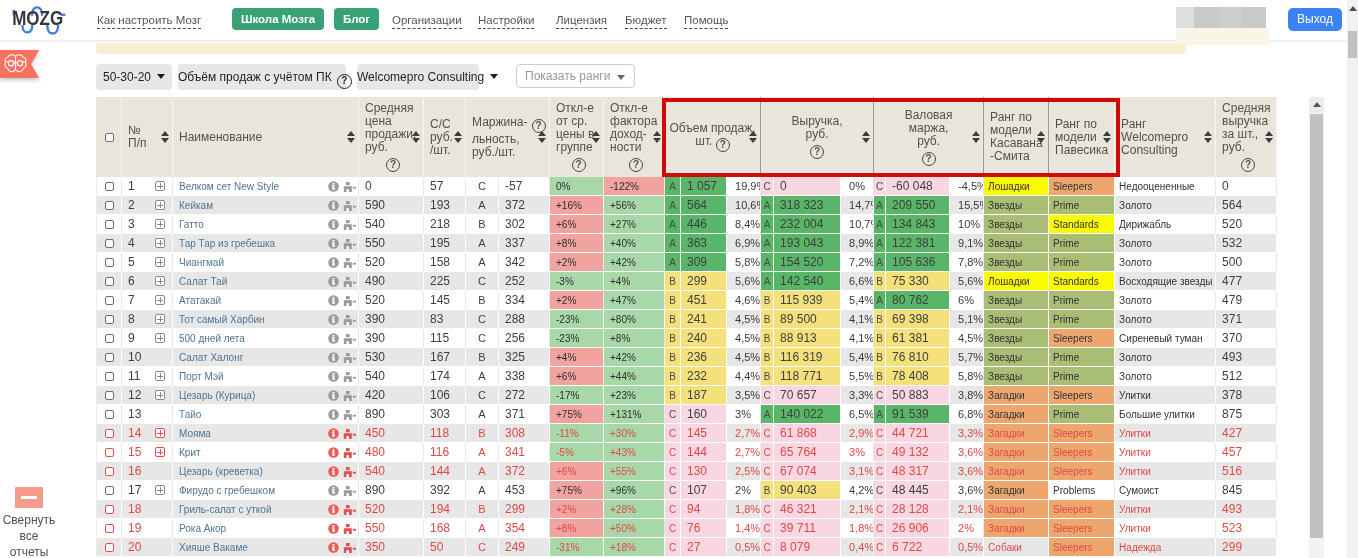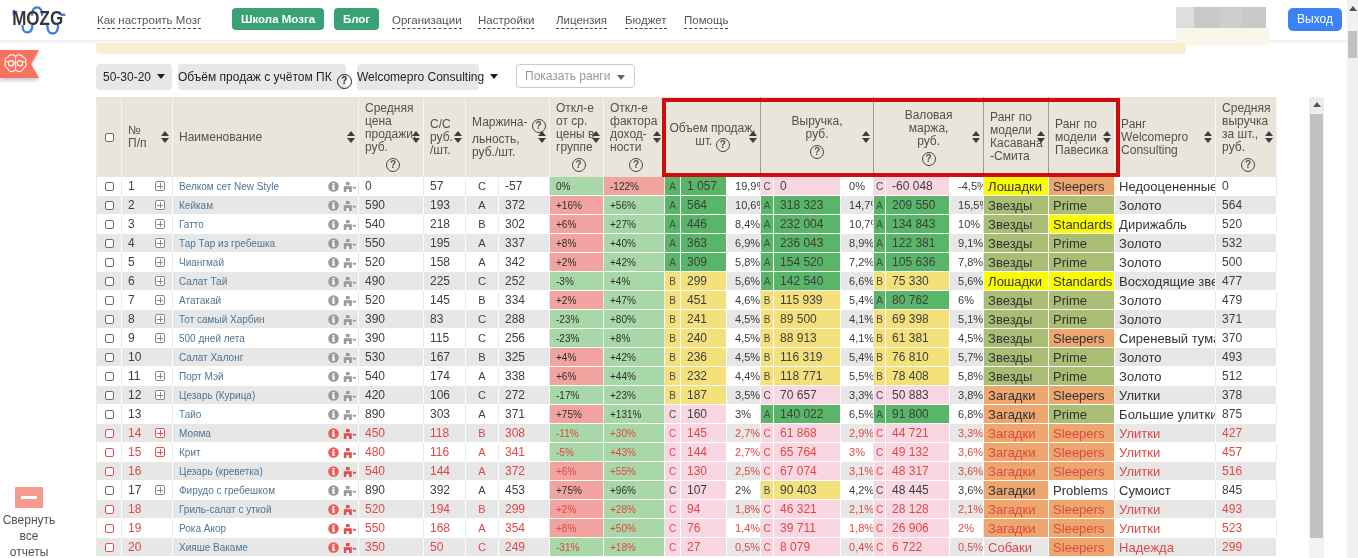--- a/index.html
+++ b/index.html
@@ -64,21 +64,21 @@
 .tb td.ye{background:#f4e17c}
 .tb td.pk{background:#f9d7e2}
 .tb td.dg{background:#a8d8a8}
 .tb td.dr{background:#f1a3a0}
 .tb td.y{background:#fbfb02}
 .tb td.ol{background:#a9bd75}
 .tb td.o{background:#eda76e}
 .tb td.pct{font-size:11px;padding-left:8px;color:#3a3a3a}
 .tb td.ltr{font-size:10px;color:#4a4a4a;text-align:center;padding:0}
 .tb td.mltr{font-size:11px;color:#3f3f3f;text-align:center;padding:0}
-.tb td.rk{font-size:13px;color:#333;padding-left:4px}
+.tb td.rk{font-size:10px;color:#333;padding-left:4px}
 .tb td.dev{font-size:10px;color:#2f2f2f}
 .nm{color:#4e7596;font-size:10px}
 tr.red td,tr.red td.pct,tr.red td.rk,tr.red td.dev,tr.red td.ltr,
 tr.red td.mltr{color:#e04846}
 tr.red .nm{color:#4e7596}
 
 .cb{display:inline-block;width:9px;height:9px;border:1.5px solid #6d6d6d;
  border-radius:2px;background:#fff;vertical-align:-1px}
 tr.red .cb{border-color:#e05050}
 .plus{display:inline-block;width:10px;height:10px;border:1px solid #8a8a8a;
@@ -378,21 +378,21 @@
         <td>550</td>
         <td>195</td>
         <td class="mltr">A</td>
         <td>337</td>
         <td class="dev dr">+8%</td>
         <td class="dev dg">+40%</td>
         <td class="ltr cc gr">A</td>
         <td class="cc gr">363</td>
         <td class="pct">6,9%</td>
         <td class="ltr cc gr">A</td>
-        <td class="cc gr">236 043</td>
+        <td class="cc gr">193 043</td>
         <td class="pct">8,9%</td>
         <td class="ltr cc gr">A</td>
         <td class="cc gr">122 381</td>
         <td class="pct">9,1%</td>
         <td class="rk cc ol">Звезды</td>
         <td class="rk cc ol">Prime</td>
         <td class="rk">Золото</td>
         <td>532</td>
       </tr>
       <tr class="w">
@@ -802,21 +802,21 @@
         <td>371</td>
         <td class="dev dr">+75%</td>
         <td class="dev dg">+131%</td>
         <td class="ltr cc pk">C</td>
         <td class="cc pk">160</td>
         <td class="pct">3%</td>
         <td class="ltr cc gr">A</td>
         <td class="cc gr">140 022</td>
         <td class="pct">6,5%</td>
         <td class="ltr cc gr">A</td>
-        <td class="cc gr">91 800</td>
+        <td class="cc gr">91 539</td>
         <td class="pct">6,8%</td>
         <td class="rk cc o">Загадки</td>
         <td class="rk cc ol">Prime</td>
         <td class="rk">Большие улитки</td>
         <td>875</td>
       </tr>
       <tr class="g red">
         <td style="text-align:center;padding:0"><span class="cb"></span></td>
         <td>
           <div class="numcell">

